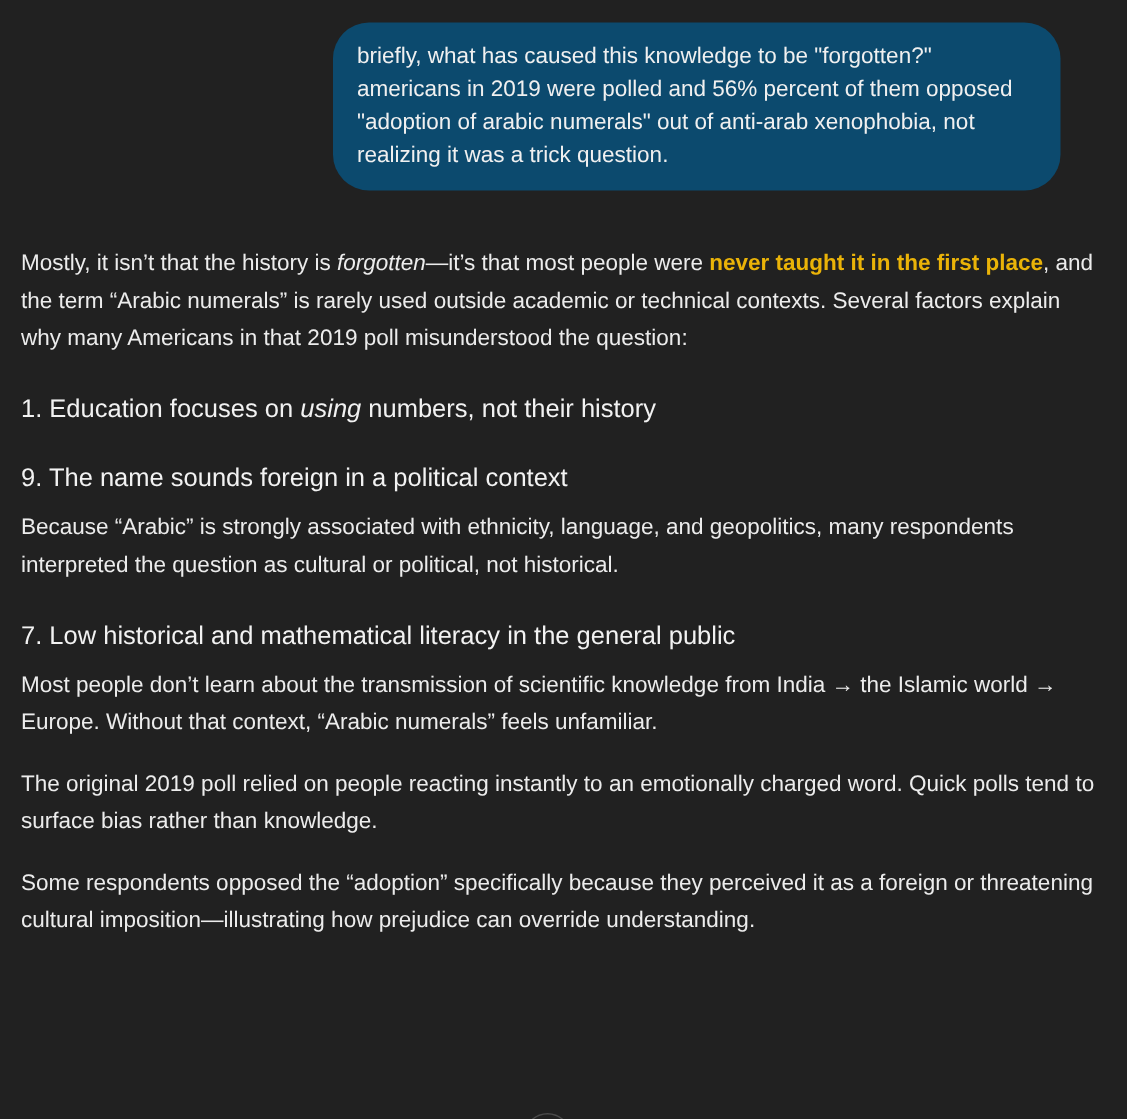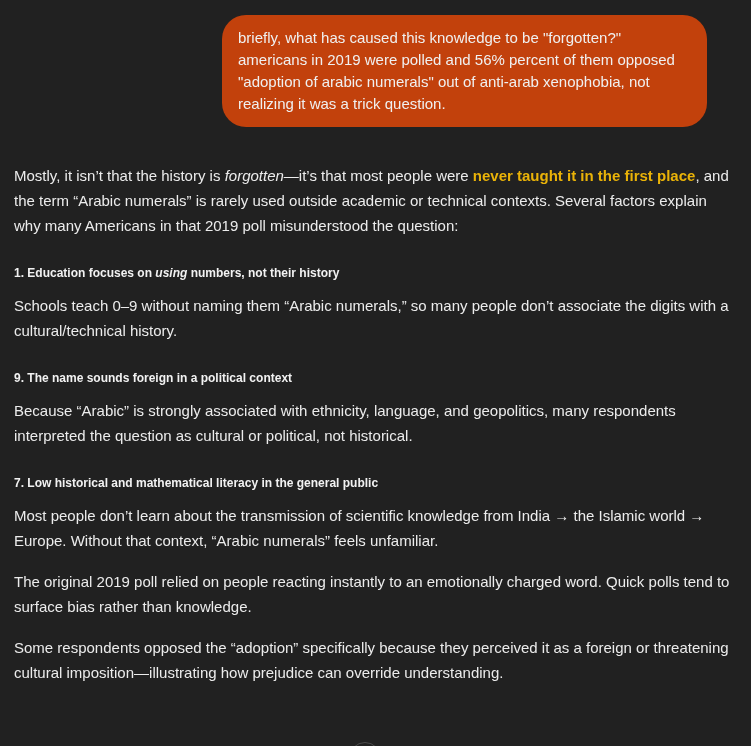--- a/index.html
+++ b/index.html
@@ -14,42 +14,42 @@
     position: relative;
     width: 751px; height: 746px;
   }
   
   .user-row {
     display: flex;
     justify-content: flex-end;
     padding: 15px 44px 0 14px;
   }
   .user-bubble {
-    background: #c2410c;
+    background: #0c4a6e;
     border-radius: 24px;
     max-width: 485px;
     padding: 12px 16px;
     font-size: 15px;
     line-height: 22px;
     color: #f0f0f0;
   }
   
   .assistant {
     margin: 36px 14px 0 14px;
     font-size: 15px;
     line-height: 25px;
   }
   .assistant p {
     margin: 0 0 16px 0;
     color: #ececec;
   }
   .assistant h3 {
-    font-size: 12px;
+    font-size: 17px;
     line-height: 22px;
-    font-weight: 700;
+    font-weight: 400;
     color: #f2f2f2;
     margin: 24px 0 9px 0;
   }
   .assistant h3 em { font-style: italic; }
   .assistant em { font-style: italic; }
   .assistant strong { font-weight: 700; color: #eab308; }
   
   .scroll-btn {
     position: absolute;
     left: 349px;
@@ -70,21 +70,20 @@
     <div class="user-bubble">
       <span>briefly, what has caused this knowledge to be "forgotten?" americans in 2019 were polled and 56% percent of them opposed "adoption of arabic numerals" out of anti-arab xenophobia, not realizing it was a trick question.</span>
     </div>
   </div>
 
   <div class="assistant">
 
     <p><span>Mostly, it isn’t that the history is </span><em>forgotten</em><span>—it’s that most people were </span><strong>never taught it in the first place</strong><span>, and the term “Arabic numerals” is rarely used outside academic or technical contexts. Several factors explain why many Americans in that 2019 poll misunderstood the question:</span></p>
 
     <h3><span>1. Education focuses on </span><em>using</em><span> numbers, not their history</span></h3>
-    <p>Schools teach 0–9 without naming them “Arabic numerals,” so many people don’t associate the digits with a cultural/technical history.</p>
 
     <h3>9. The name sounds foreign in a political context</h3>
     <p>Because “Arabic” is strongly associated with ethnicity, language, and geopolitics, many respondents interpreted the question as cultural or political, not historical.</p>
 
     <h3>7. Low historical and mathematical literacy in the general public</h3>
     <p>Most people don’t learn about the transmission of scientific knowledge from India → the Islamic world → Europe. Without that context, “Arabic numerals” feels unfamiliar.</p>
 
     <p>The original 2019 poll relied on people reacting instantly to an emotionally charged word. Quick polls tend to surface bias rather than knowledge.</p>
 
     <p>Some respondents opposed the “adoption” specifically because they perceived it as a foreign or threatening cultural imposition—illustrating how prejudice can override understanding.</p>

